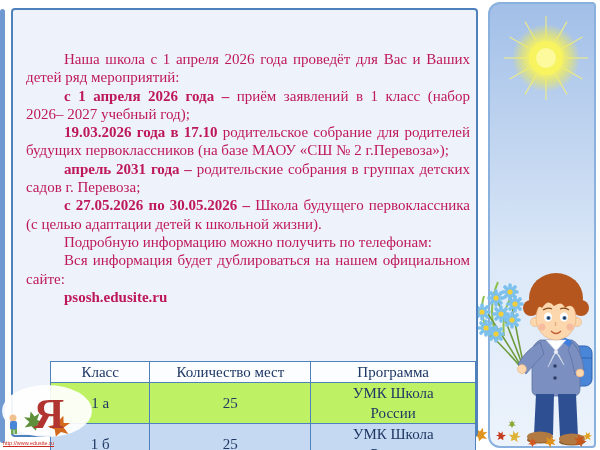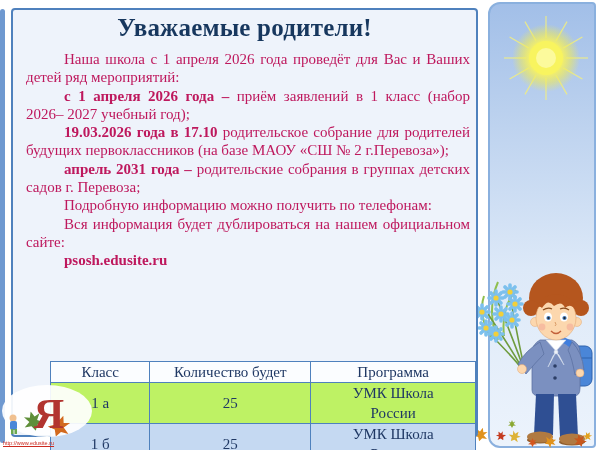--- a/index.html
+++ b/index.html
@@ -165,36 +165,36 @@
       <use href="#leafm" width="12" height="12" fill="#ddb338" transform="translate(46,176) rotate(40)"></use>
       <use href="#leafm" width="9" height="9" fill="#d4561f" transform="translate(60,186)"></use>
       <use href="#leafm" width="12" height="12" fill="#e0921e" transform="translate(86,182) rotate(70)"></use>
       <use href="#leafm" width="13" height="13" fill="#c8571c" transform="translate(104,184) rotate(-15)"></use>
       <use href="#leafm" width="8" height="8" fill="#8aa832" transform="translate(40,168)"></use>
       <use href="#leafm" width="9" height="9" fill="#e2a21f" transform="translate(118,178) rotate(30)"></use>
     </g>
   </svg>
 
   <div class="card">
-    <h1>Уважаемые родители!</h1>
     <div class="cardbody">
       <p class="para"><b></b><span>Наша школа с 1 апреля 2026 года проведёт для Вас и Ваших детей ряд мероприятий:</span></p>
       <p class="para"><b>с 1 апреля 2026 года –</b><span> приём заявлений в 1 класс (набор 2026– 2027 учебный год);</span></p>
       <p class="para"><b>19.03.2026 года в 17.10</b><span> родительское собрание для родителей будущих первоклассников (на базе МАОУ «СШ № 2 г.Перевоза»);</span></p>
       <p class="para"><b>апрель 2031 года –</b><span> родительские собрания в группах детских садов г. Перевоза;</span></p>
+      <p class="para"><b>с 27.05.2026 по 30.05.2026 –</b><span> Школа будущего первоклассника (с целью адаптации детей к школьной жизни).</span></p>
       <p class="para"><b></b><span>Подробную информацию можно получить по телефонам:</span></p>
       <p class="para"><b></b><span>Вся информация будет дублироваться на нашем официальном сайте:</span></p>
       <p class="para"><b>psosh.edusite.ru</b><span></span></p>
     </div>
 
     <table class="enrolltable">
       <tbody>
           <tr>
         <th class="c1">Класс</th>
-        <th class="c2">Количество будет</th>
+        <th class="c2">Количество мест</th>
         <th class="c3">Программа</th>
       </tr>
       <tr class="r1">
         <td>1 а</td>
         <td>25</td>
         <td>УМК Школа России</td>
       </tr>
       <tr class="r2">
         <td>1 б</td>
         <td>25</td>

